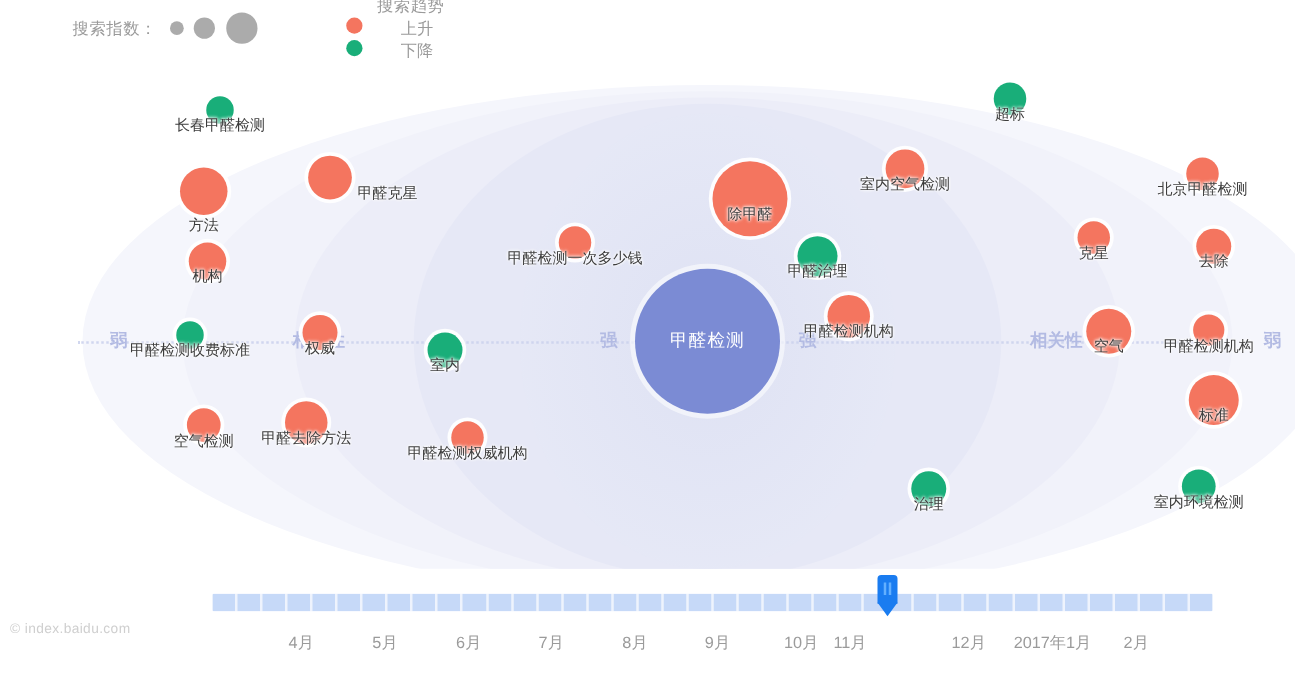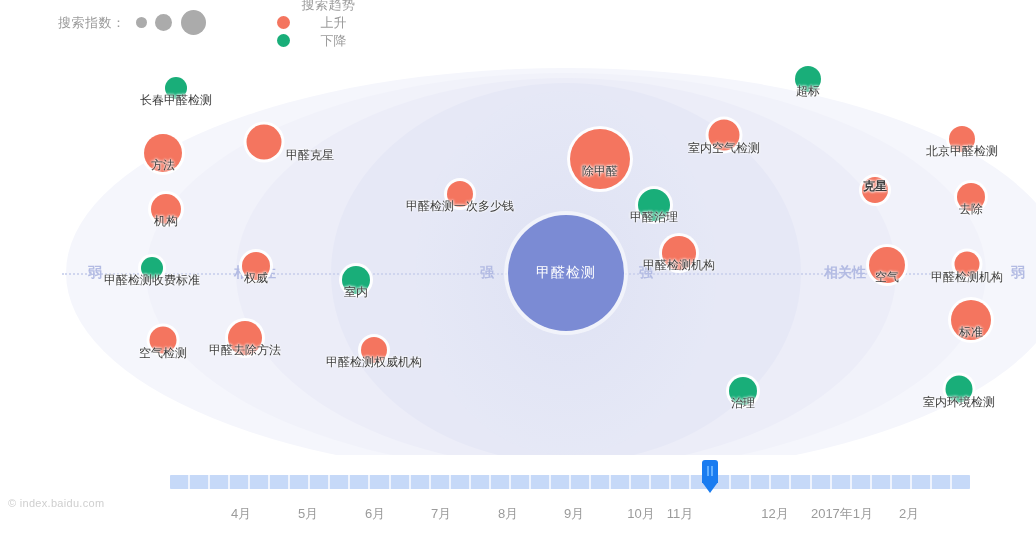--- a/index.html
+++ b/index.html
@@ -19,21 +19,21 @@
   .legend-group{display:flex;align-items:center;}
   .legend-label{
     font-size:13px;color:#9a9a9a;letter-spacing:.5px;white-space:nowrap;margin-left:48px;
   }
   .size-dots{display:flex;align-items:center;margin-left:6px;}
   .size-dot{background:#ababab;border-radius:50%;display:block;}
   .sd1{width:11px;height:11px;margin-left:4px;}
   .sd2{width:17px;height:17px;margin-left:8px;}
   .sd3{width:25px;height:25px;margin-left:9px;}
   #trend-group{margin-left:48px;display:flex;align-items:center;flex-direction:column;}
-  .trend-item{display:flex;align-items:center;margin-left:14px;gap:25px;}
+  .trend-item{display:flex;margin-left:14px;gap:25px;}
   .trend-dot{width:13px;height:13px;border-radius:50%;display:block;}
   .trend-text{font-size:13px;color:#9a9a9a;margin-left:6px;white-space:nowrap;}
 
   
   #chart{
     position:absolute;left:0;top:45px;width:1036px;height:410px;
   }
   #rings{position:absolute;inset:0;}
 
   
@@ -161,21 +161,21 @@
       <div class="axis-tag" style="left: 1018px; transform: translateX(-50%);">弱</div>
     </div>
 
   <div id="bubbles">
       <div class="bubble-node" style="left: 176px; top: 43px;">
         <div class="bubble" style="width: 22px; height: 22px; background: rgb(25, 174, 121);"></div>
         <div class="cap" style="top: 16px;">长春甲醛检测</div>
       </div>
       <div class="bubble-node" style="left: 163px; top: 108px;">
         <div class="bubble" style="width: 38px; height: 38px; background: rgb(244, 117, 95);"></div>
-        <div class="cap" style="top: 24px;">方法</div>
+        <div class="cap" style="top: 40px; font-family: Liberation Mono, monospace;">方法</div>
       </div>
       <div class="bubble-node" style="left: 166px; top: 164px;">
         <div class="bubble" style="width: 30px; height: 30px; background: rgb(244, 117, 95);"></div>
         <div class="cap" style="top: 20px;">机构</div>
       </div>
       <div class="bubble-node" style="left: 152px; top: 223px;">
         <div class="bubble" style="width: 22px; height: 22px; background: rgb(25, 174, 121);"></div>
         <div class="cap" style="top: 16px;">甲醛检测收费标准</div>
       </div>
       <div class="bubble-node" style="left: 163px; top: 295px;">
@@ -225,21 +225,21 @@
       <div class="bubble-node" style="left: 808px; top: 34px;">
         <div class="bubble" style="width: 26px; height: 26px; background: rgb(25, 174, 121);"></div>
         <div class="cap" style="top: 18px;">超标</div>
       </div>
       <div class="bubble-node" style="left: 743px; top: 346px;">
         <div class="bubble" style="width: 28px; height: 28px; background: rgb(25, 174, 121);"></div>
         <div class="cap" style="top: 19px;">治理</div>
       </div>
       <div class="bubble-node" style="left: 875px; top: 145px;">
         <div class="bubble" style="width: 26px; height: 26px; background: rgb(244, 117, 95);"></div>
-        <div class="cap" style="top: 2px; font-weight: bold;">克星</div>
+        <div class="cap" style="top: 18px;">克星</div>
       </div>
       <div class="bubble-node" style="left: 887px; top: 220px;">
         <div class="bubble" style="width: 36px; height: 36px; background: rgb(244, 117, 95);"></div>
         <div class="cap" style="top: 23px;">空气</div>
       </div>
       <div class="bubble-node" style="left: 959px; top: 344px;">
         <div class="bubble" style="width: 27px; height: 27px; background: rgb(25, 174, 121);"></div>
         <div class="cap" style="top: 18.5px;">室内环境检测</div>
       </div>
       <div class="bubble-node" style="left: 962px; top: 94px;">

